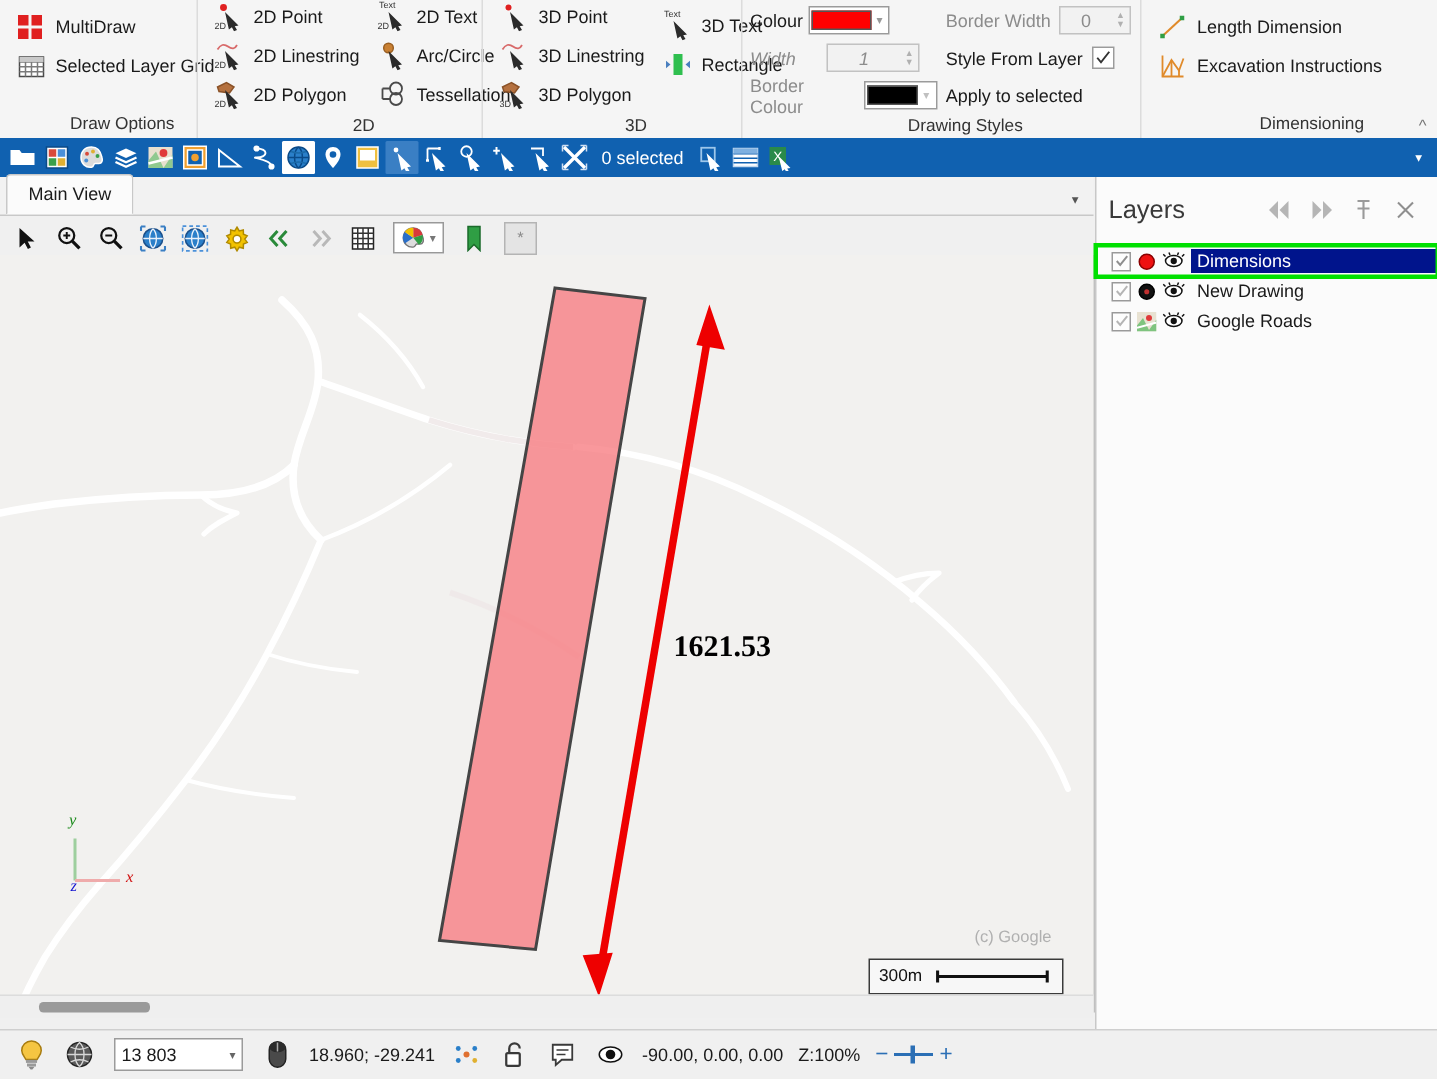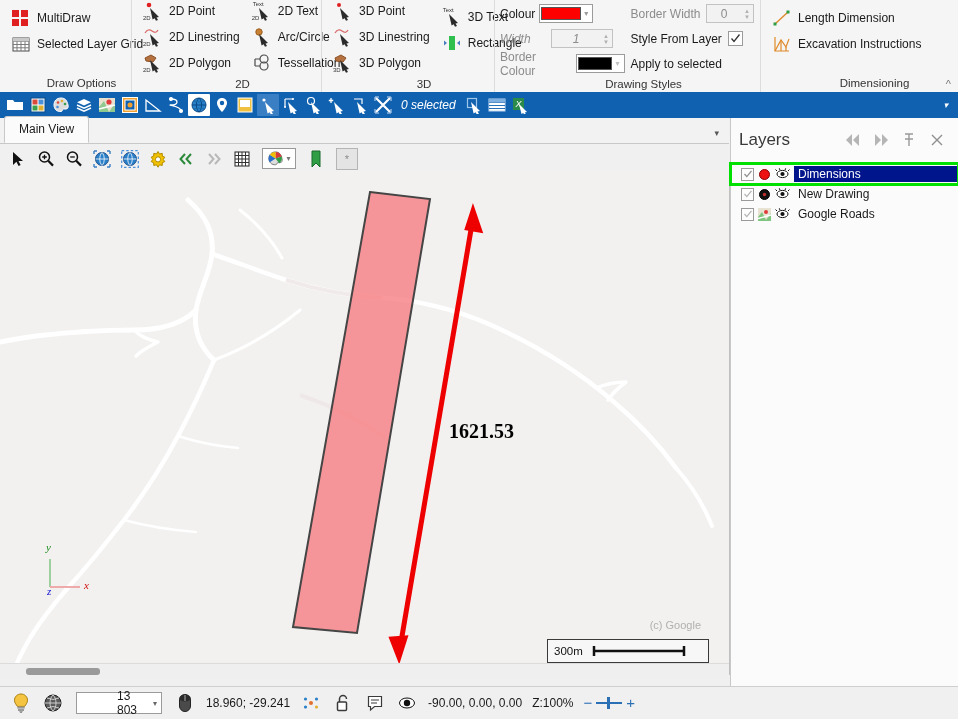--- a/index.html
+++ b/index.html
@@ -42,21 +42,21 @@
   .ic-multidraw i{position:absolute;width:7px;height:7px;background:#e02020;}
   .ic-multidraw i:nth-child(1){left:1px;top:2px;}
   .ic-multidraw i:nth-child(2){left:10px;top:2px;}
   .ic-multidraw i:nth-child(3){left:1px;top:11px;}
   .ic-multidraw i:nth-child(4){left:10px;top:11px;}
 
   
   .bluebar{
     position:absolute;left:0;top:92px;width:958px;height:26px;
     background:#1061b0;display:flex;align-items:center;padding:0 4px;
-    box-sizing:border-box;gap:1px;font-style:italic;
+    box-sizing:border-box;gap:1px;
   }
   .bb-btn{
     width:22px;height:22px;display:flex;align-items:center;justify-content:center;
     position:relative;cursor:default;border-radius:1px;flex:none;
   }
   .bb-btn.active{background:#3a7fc4;}
   .bb-btn.white{background:#ffffff;}
   .bb-label{color:#fff;font-size:12px;padding:0 6px;white-space:nowrap;}
   .bb-caret{color:#fff;font-size:9px;padding:0 6px;}
 
@@ -95,21 +95,21 @@
   .mapwrap{
     position:absolute;left:0;top:170px;width:729px;height:505px;
     background:#f2f1ef;overflow:hidden;border-right:1px solid #c0c0c0;
   }
   .map-canvas{position:absolute;inset:0;}
   .gattrib{
     position:absolute;right:28px;bottom:44px;color:#b0b0b0;font-size:11px;
     font-family:"Liberation Sans",sans-serif;
   }
   .scalebar{
-    position:absolute;right:20px;bottom:12px;width:162px;height:24px;
+    position:absolute;right:20px;bottom:12px;width:130px;height:24px;
     background:#f7f7f7;border:1px solid #3a3a3a;
     display:flex;align-items:center;box-sizing:border-box;padding:0 6px;gap:6px;
   }
   .scalebar span{font-size:11.5px;color:#111;}
   .dimlabel{
     position:absolute;font-family:"Liberation Serif", serif;font-weight:bold;
     font-size:20px;color:#000;white-space:nowrap;
   }
   .axis-gizmo{position:absolute;left:38px;bottom:78px;width:60px;height:56px;}
   .axis-gizmo .lbl{position:absolute;font-size:11px;font-family:"Liberation Serif",serif;font-style:italic;}
@@ -156,21 +156,21 @@
   .status{
     position:absolute;left:0;top:686px;width:958px;height:33px;
     background:#f0f0f0;border-top:1px solid #cfcfcf;
     display:flex;align-items:center;padding-left:6px;box-sizing:border-box;gap:2px;
   }
   .st-btn{width:30px;height:26px;display:flex;align-items:center;justify-content:center;flex:none;cursor:default;}
   .st-combo{
     height:22px;width:86px;border:1px solid #9b9b9b;background:#fff;margin:0 6px;
     display:flex;align-items:center;padding:0 4px;box-sizing:border-box;font-size:12px;
   }
-  .st-combo .v{flex:1;margin-left:36px;}
+  .st-combo .v{flex:1;}
   .st-combo .c{color:#666;font-size:8px;}
   .st-txt{font-size:12px;color:#1a1a1a;white-space:nowrap;padding:0 4px;}
   .zoomctl{display:flex;align-items:center;gap:4px;padding-left:4px;}
   .zoomctl .minus,.zoomctl .plus{color:#2b6fb5;font-size:15px;line-height:10px;}
   .slider{position:relative;width:26px;height:12px;}
   .slider .track{position:absolute;left:0;top:5px;width:26px;height:2px;background:#2b6fb5;}
   .slider .knob{position:absolute;left:11px;top:0;width:3px;height:12px;background:#2b6fb5;}
 </style>
 </head>
 <body>

